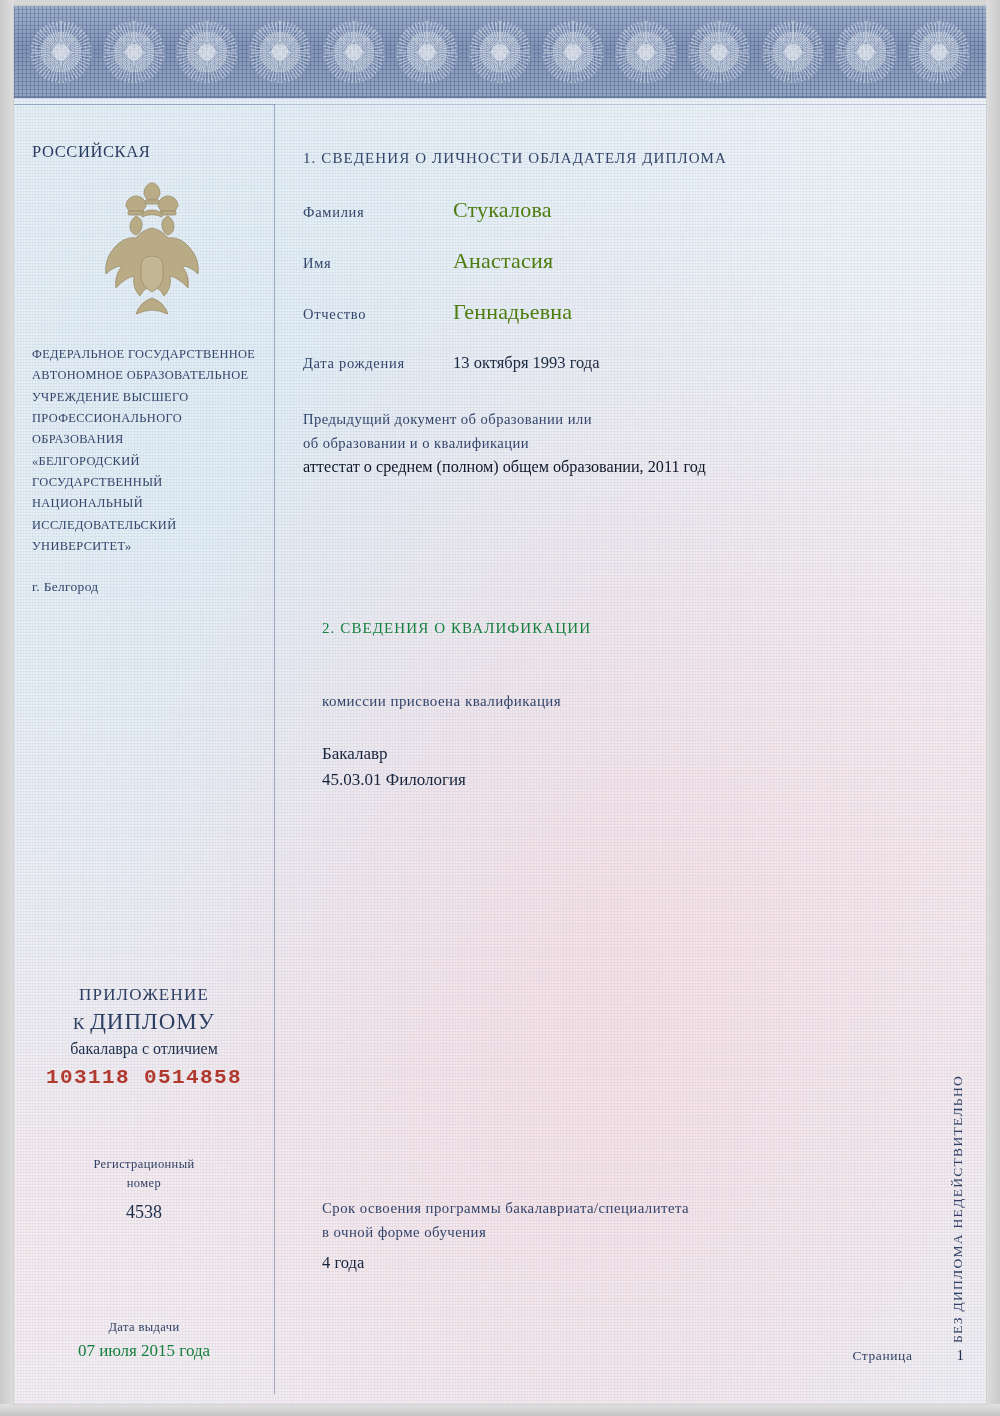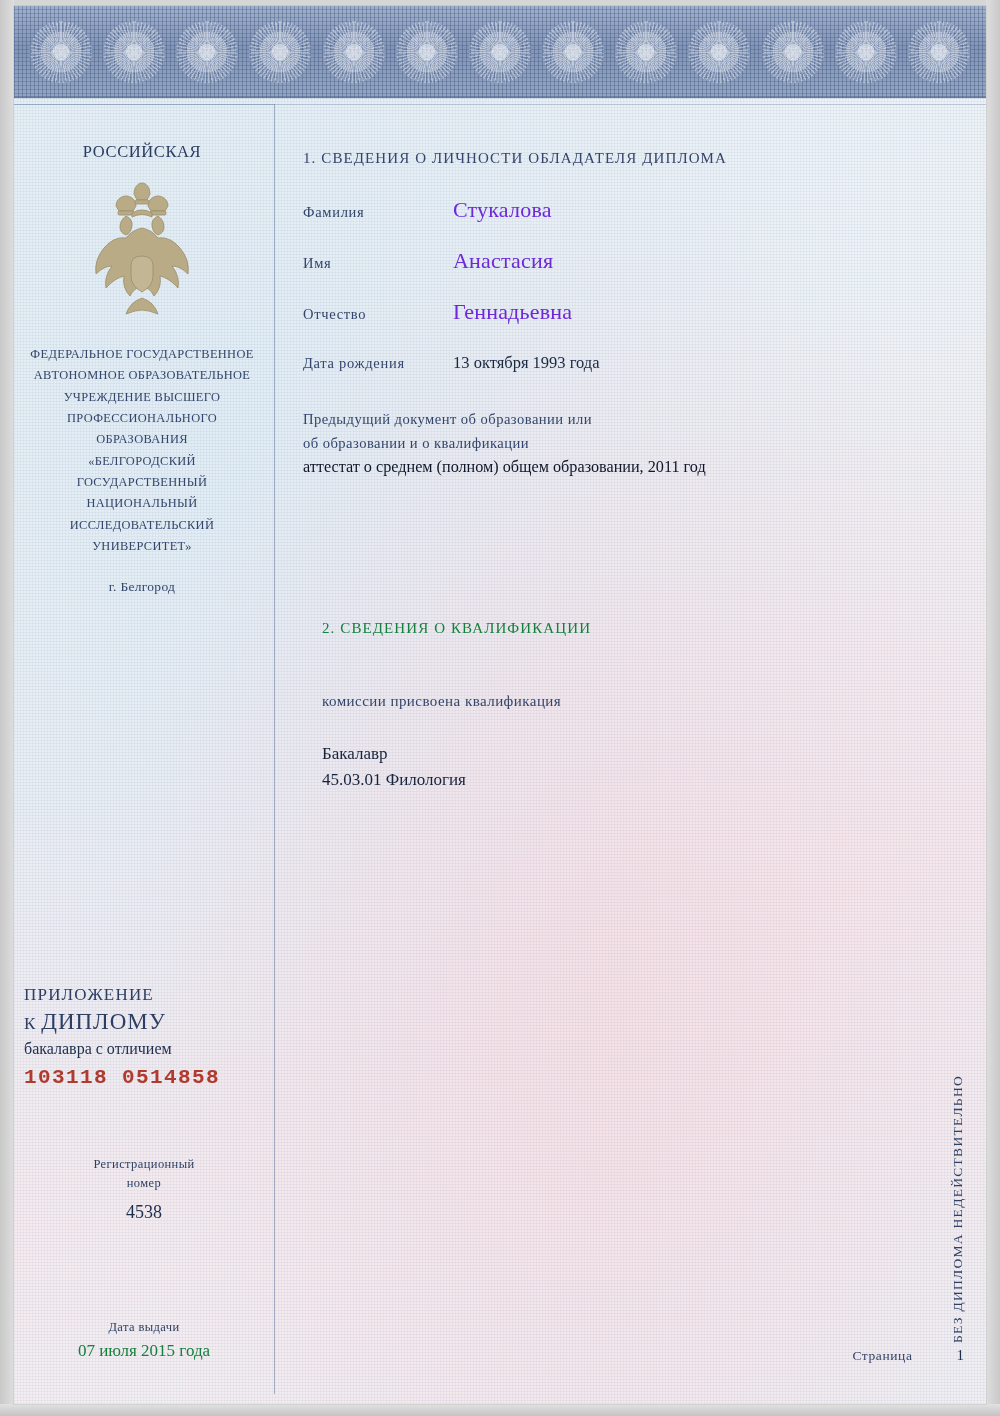--- a/index.html
+++ b/index.html
@@ -110,24 +110,24 @@
     left: 274px;
     top: 104px;
     width: 712px;
     height: 1px;
     background: rgba(70,95,140,0.25);
   }
 
   
   .left-col {
     position: absolute;
-    left: 22px;
+    left: 32px;
     top: 140px;
     width: 240px;
-    text-align: center;
+    text-align: left;
     color: #2c3f63;
   }
   .country {
     font-size: 16.5px;
     letter-spacing: 0.6px;
     line-height: 1.45;
     color: #2a3c60;
   }
   .emblem {
     margin: 16px auto 14px auto;
@@ -146,21 +146,21 @@
     margin-top: 22px;
     color: #33456a;
     letter-spacing: 0.3px;
   }
 
   .appendix-block {
     position: absolute;
     left: 24px;
     top: 985px;
     width: 240px;
-    text-align: left;
+    text-align: center;
     color: #2c3f63;
   }
   .app-line1 {
     font-size: 17px;
     letter-spacing: 1.2px;
   }
   .app-line2 {
     font-size: 17px;
     letter-spacing: 0.8px;
     margin-top: 4px;
@@ -241,21 +241,21 @@
   }
   .field-label {
     font-size: 14.5px;
     letter-spacing: 0.7px;
     color: #33456a;
     width: 150px;
     flex: 0 0 150px;
   }
   .field-value-big {
     font-size: 22px;
-    color: #6d28d9;
+    color: #4d7c0f;
     letter-spacing: 0.2px;
   }
   .field-value {
     font-size: 16.5px;
     color: #1a2840;
   }
   .birth-row {
     margin-top: 28px;
     margin-bottom: 34px;
   }
@@ -487,20 +487,25 @@
     <div class="s2-title">2. СВЕДЕНИЯ О КВАЛИФИКАЦИИ</div>
     <div class="s2-text">
       <div>комиссии присвоена квалификация</div>
     </div>
     <div class="s2-qual">
       <div>Бакалавр</div>
       <div>45.03.01 Филология</div>
     </div>
   </div>
 
+  <div class="term-block">
+    <div class="term-text">Срок  освоения  программы  бакалавриата/специалитета</div>
+    <div class="term-text">в  очной  форме  обучения</div>
+    <div class="term-value">4 года</div>
+  </div>
 
   <div class="side-text">БЕЗ ДИПЛОМА НЕДЕЙСТВИТЕЛЬНО</div>
 
   <div class="footer">
     <div class="footer-label">Страница</div>
     <div class="footer-num">1</div>
   </div>
 
 </div>
 

